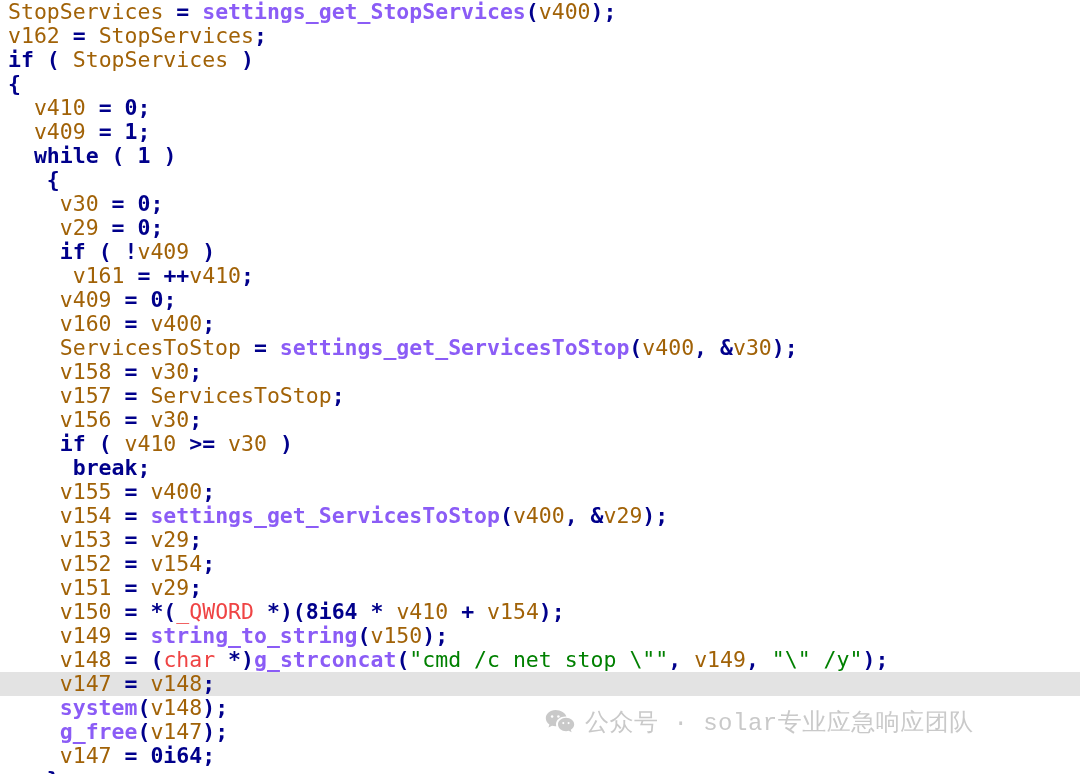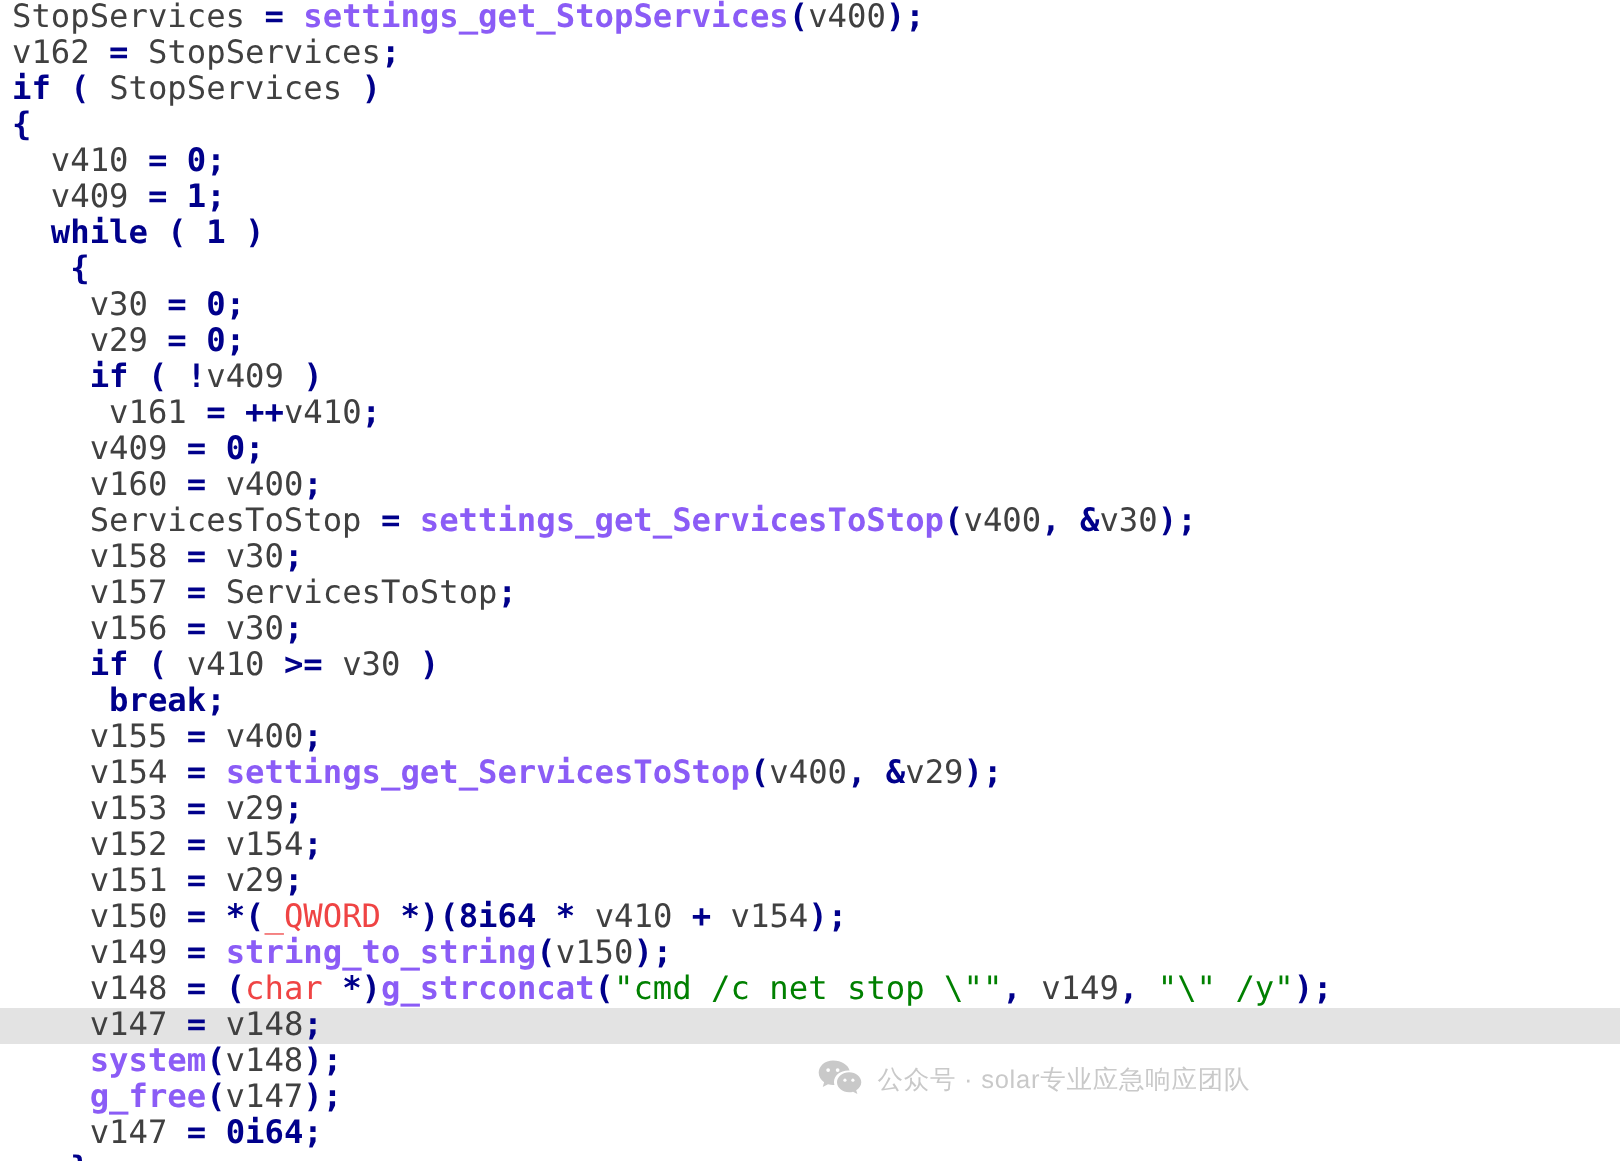--- a/index.html
+++ b/index.html
@@ -35,41 +35,41 @@
     white-space: pre;
     padding-left: 8px;
     box-sizing: border-box;
     font-family: "DejaVu Sans Mono", "Liberation Mono", monospace;
   }
   .code-line.highlighted {
     background: #e3e3e3;
   }
 
   
-  .t-var      { color: #404040; }           
+  .t-var      { color: #a16207; }           
   .t-kw       { color: #00008b; font-weight: bold; }  
   .t-num      { color: #00008b; font-weight: bold; }  
   .t-func     { color: #8b5cf6; font-weight: bold; }  
   .t-libfunc  { color: #8b5cf6; font-weight: bold; }  
   .t-type     { color: #ef4444; }           
   .t-str      { color: #008000; }           
   .t-punct    { color: #00008b; font-weight: bold; }
   .t-plain    { color: #00008b; }
 
   
   #watermark {
     position: absolute;
     left: 545px;
     top: 706px;
     display: flex;
     align-items: center;
     gap: 10px;
     color: #c9c9c9;
-    font-family: Liberation Sans, sans-serif;
-    font-size: 17px;
+    font-family: Liberation Mono, monospace;
+    font-size: 24px;
     letter-spacing: 0.5px;
     user-select: none;
     pointer-events: none;
   }
   #watermark .wm-text { color: #c9c9c9; }
   .wechat-icon { display: block; }
 </style>
 </head>
 <body>
 

